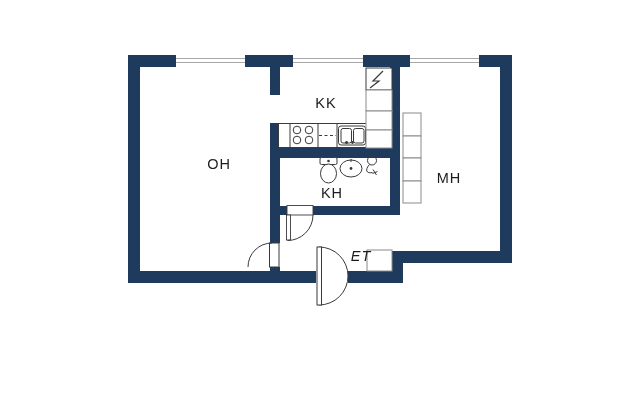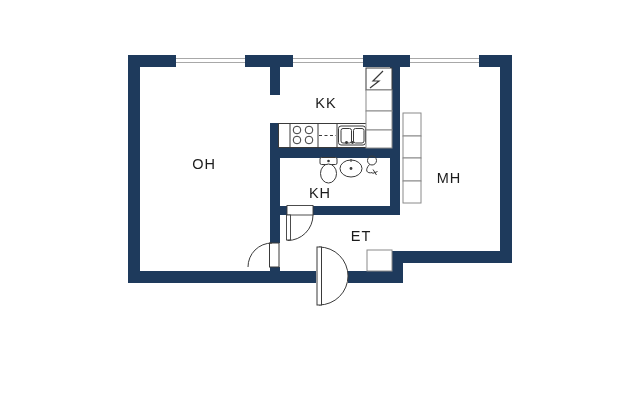--- a/index.html
+++ b/index.html
@@ -141,20 +141,20 @@
 
       <g>
         <rect x="316" y="270" width="32" height="14" fill="#fff" stroke="none"></rect>
         <path d="M319,247 A29,29 0 0 1 348,276"></path>
         <path d="M348,276 A29,29 0 0 1 319,305"></path>
         <rect x="317" y="247" width="4.5" height="58" fill="#fff"></rect>
       </g>
     </g>
   </svg>
 
-  <div class="room-label" style="left:204px;top:164px;text-align:right;">OH</div>
+  <div class="room-label" style="left:219px;top:164px;text-align:right;">OH</div>
   <div class="room-label" style="left:326px;top:103px;text-align:center;">KK</div>
   <div class="room-label" style="left:449px;top:142px;margin-top:36px;">MH</div>
-  <div class="room-label" style="left:320px;top:193px;">KH</div>
-  <div class="room-label" style="left:361px;top:236px;">ET</div>
+  <div class="room-label" style="left:332px;top:193px;">KH</div>
+  <div class="room-label" style="left:361px;top:256px;font-style:italic;">ET</div>
 
 
 </div>
 
 </body></html>

